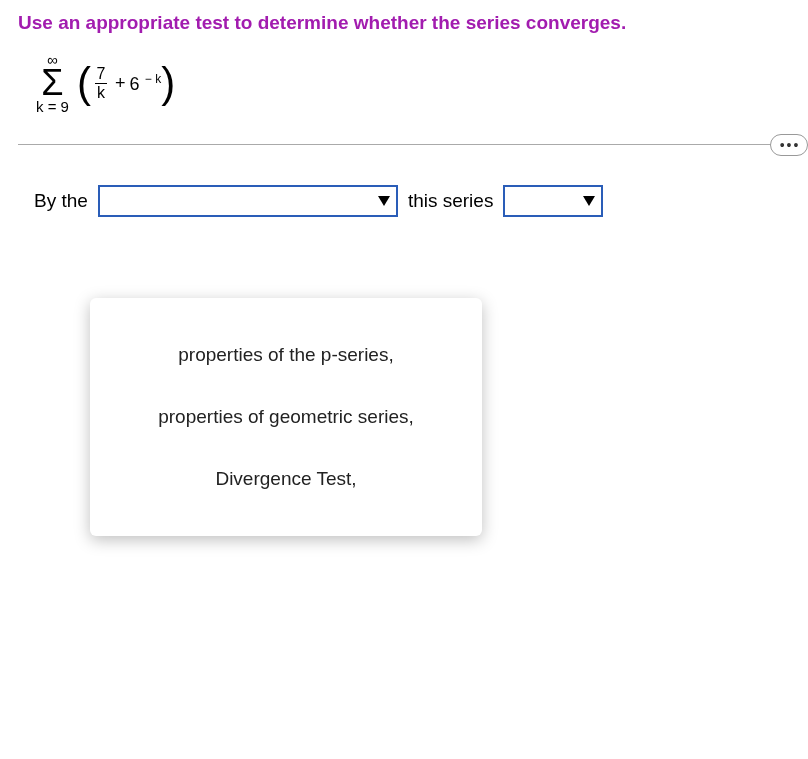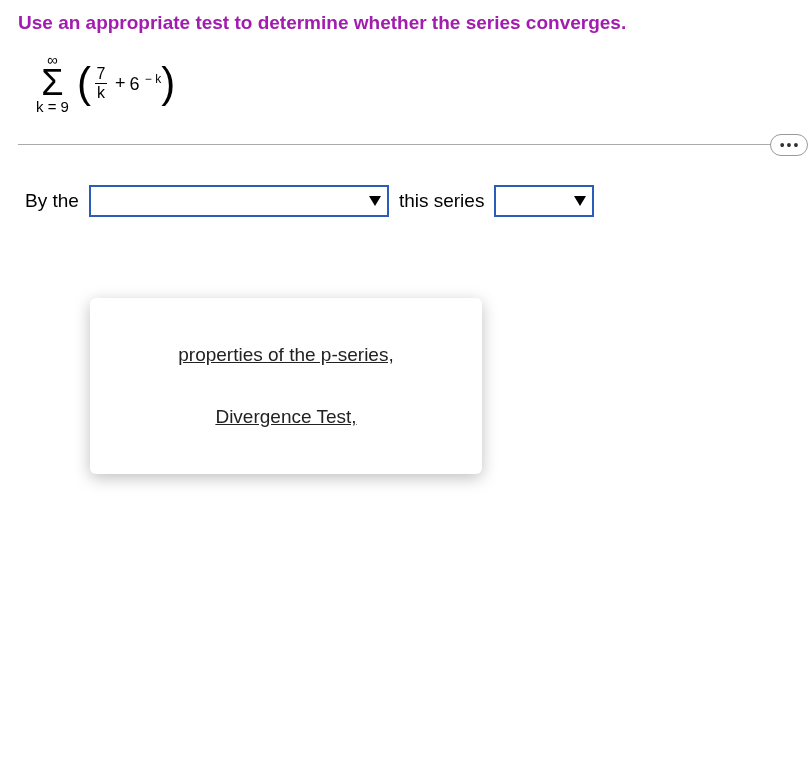--- a/index.html
+++ b/index.html
@@ -100,21 +100,21 @@
       justify-content: center;
       font-size: 14px;
       color: #333;
       letter-spacing: 2px;
       padding-left: 2px;
     }
     .answer-line {
       display: flex;
       align-items: center;
       gap: 10px;
-      margin-left: 7px;
+      margin-left: 16px;
     }
     .answer-line .label {
       font-size: 19px;
     }
     .dropdown {
       border: 2px solid #2a5db8;
       background: #fff;
       height: 32px;
       display: flex;
       align-items: center;
@@ -139,21 +139,20 @@
       background: #fff;
       border-radius: 6px;
       box-shadow: 0 4px 16px rgba(0,0,0,0.25);
       padding: 26px 0;
     }
     .option-item {
       text-align: center;
       font-size: 19px;
       color: #222;
       padding: 20px 10px;
-      text-decoration: underline;
     }
   </style>
 </head>
 <body>
 
 <div class="question-text">Use an appropriate test to determine whether the series converges.</div>
 
 <div class="math-expr">
   <div class="sigma-wrap">
     <div class="sigma-top">∞</div>
@@ -186,14 +185,15 @@
     <div class="caret"></div>
   </div>
   <span class="label">this series</span>
   <div class="dropdown narrow">
     <div class="caret"></div>
   </div>
 </div>
 
 <div class="options-panel">
   <div class="option-item">properties of the p-series,</div>
+  <div class="option-item">properties of geometric series,</div>
   <div class="option-item">Divergence Test,</div>
 </div>
 
 </body></html>

